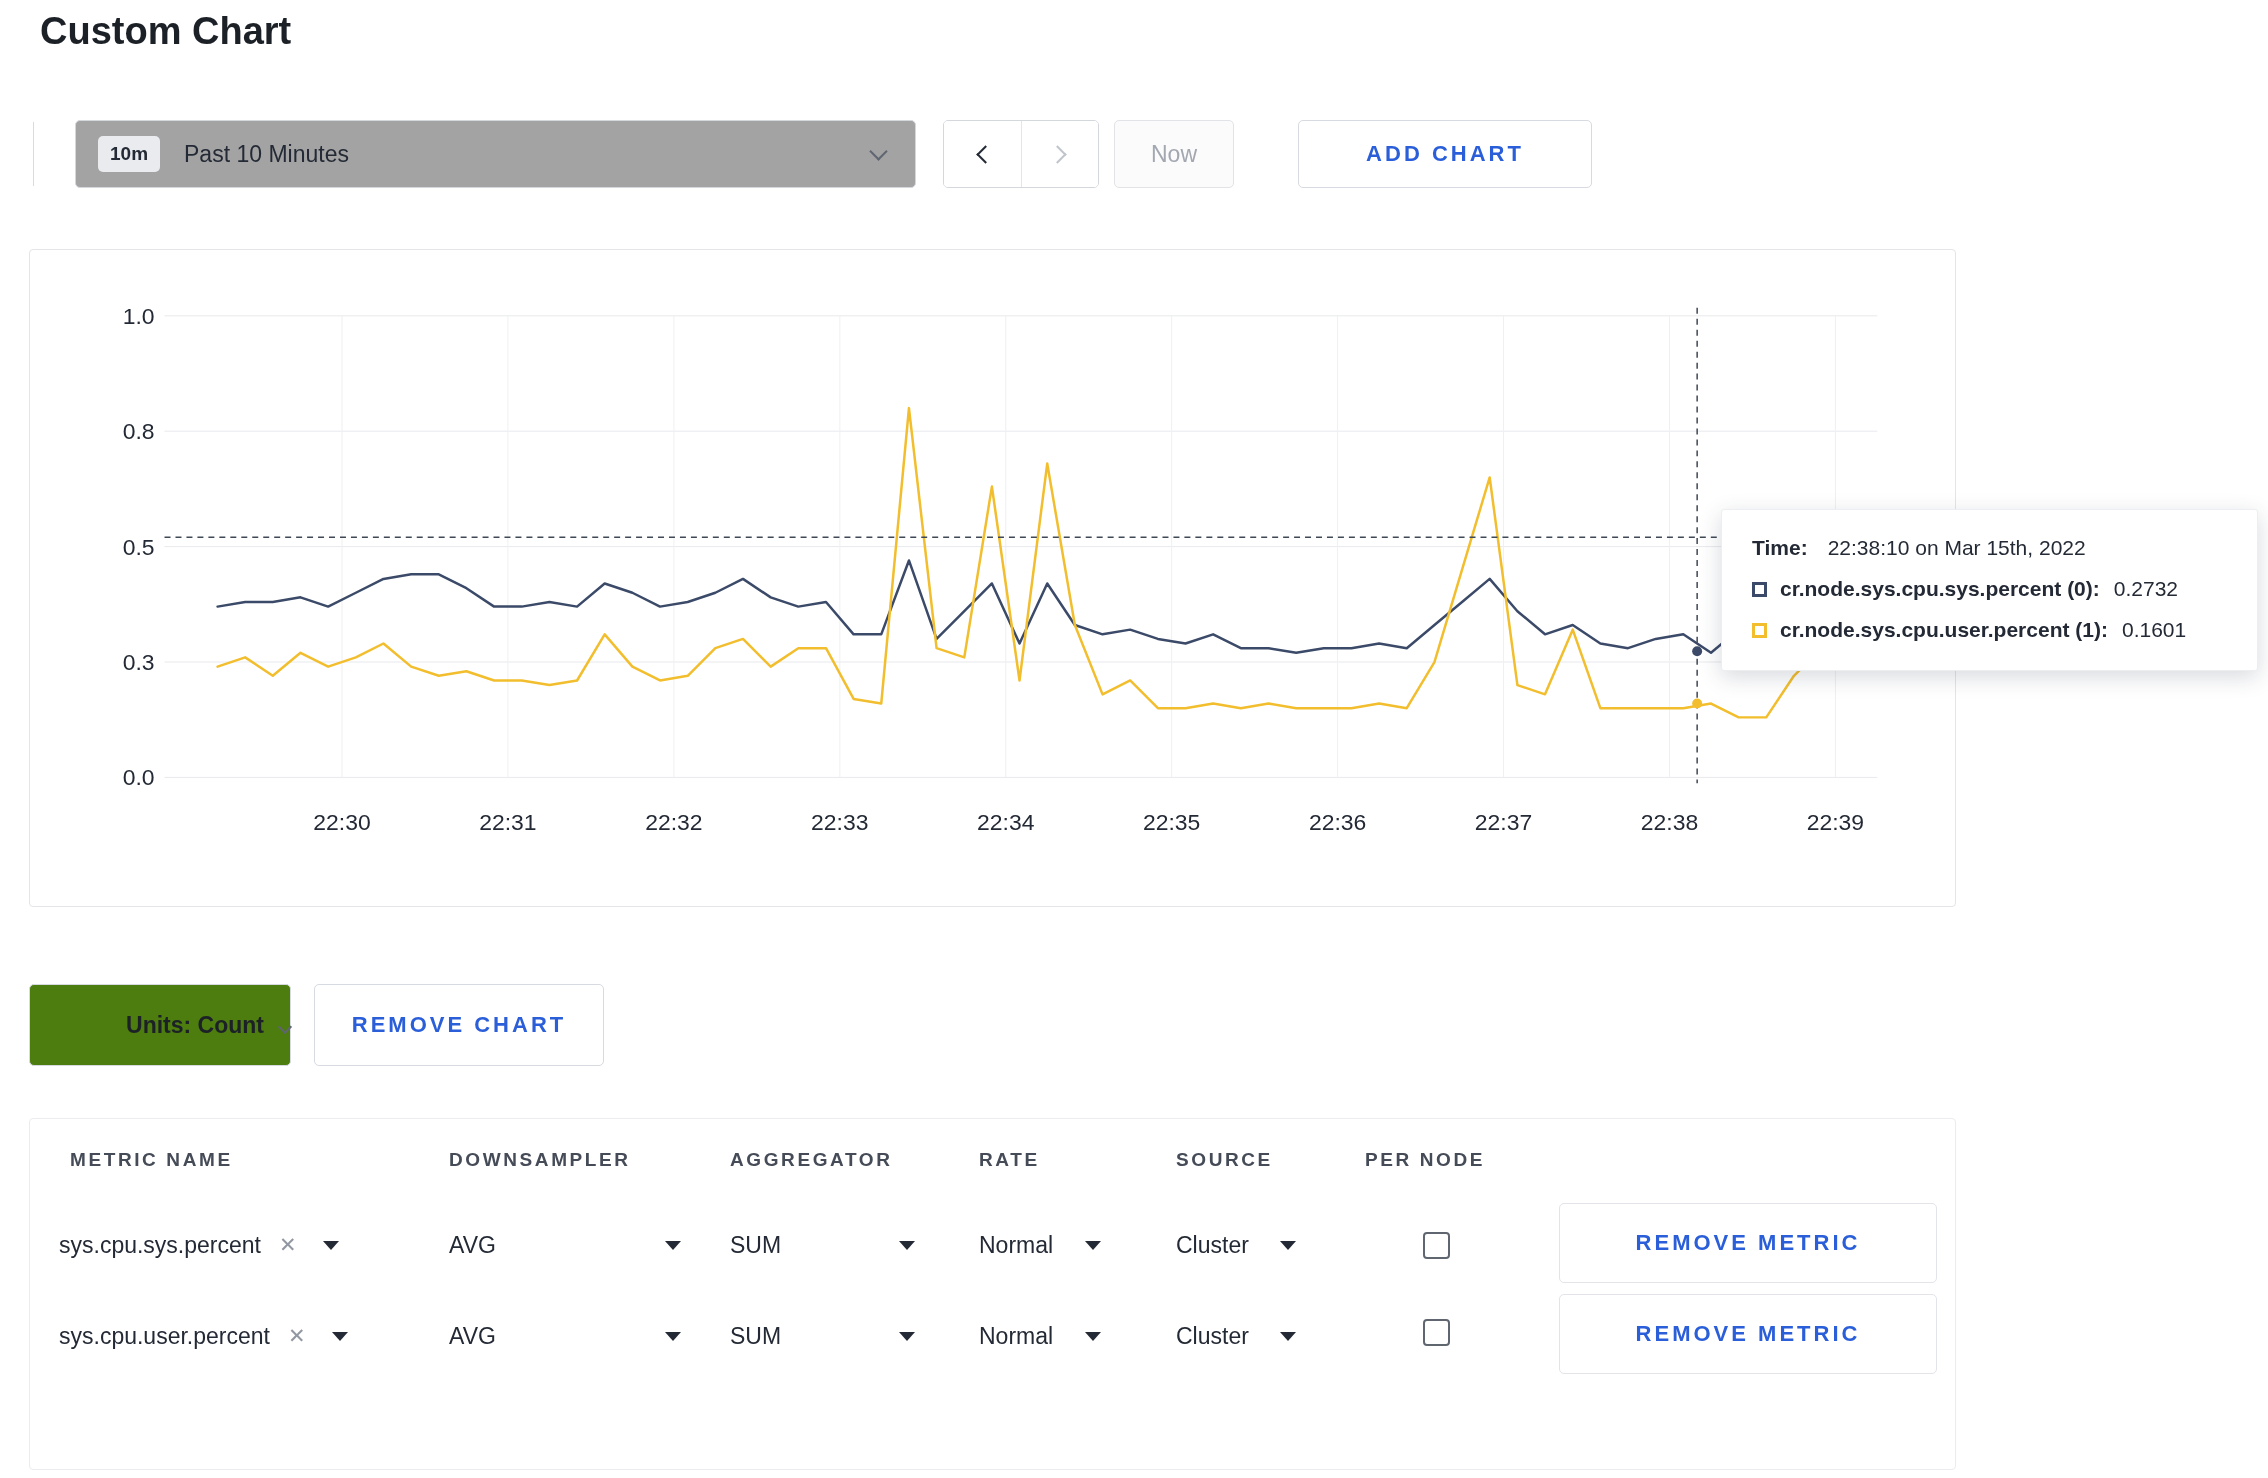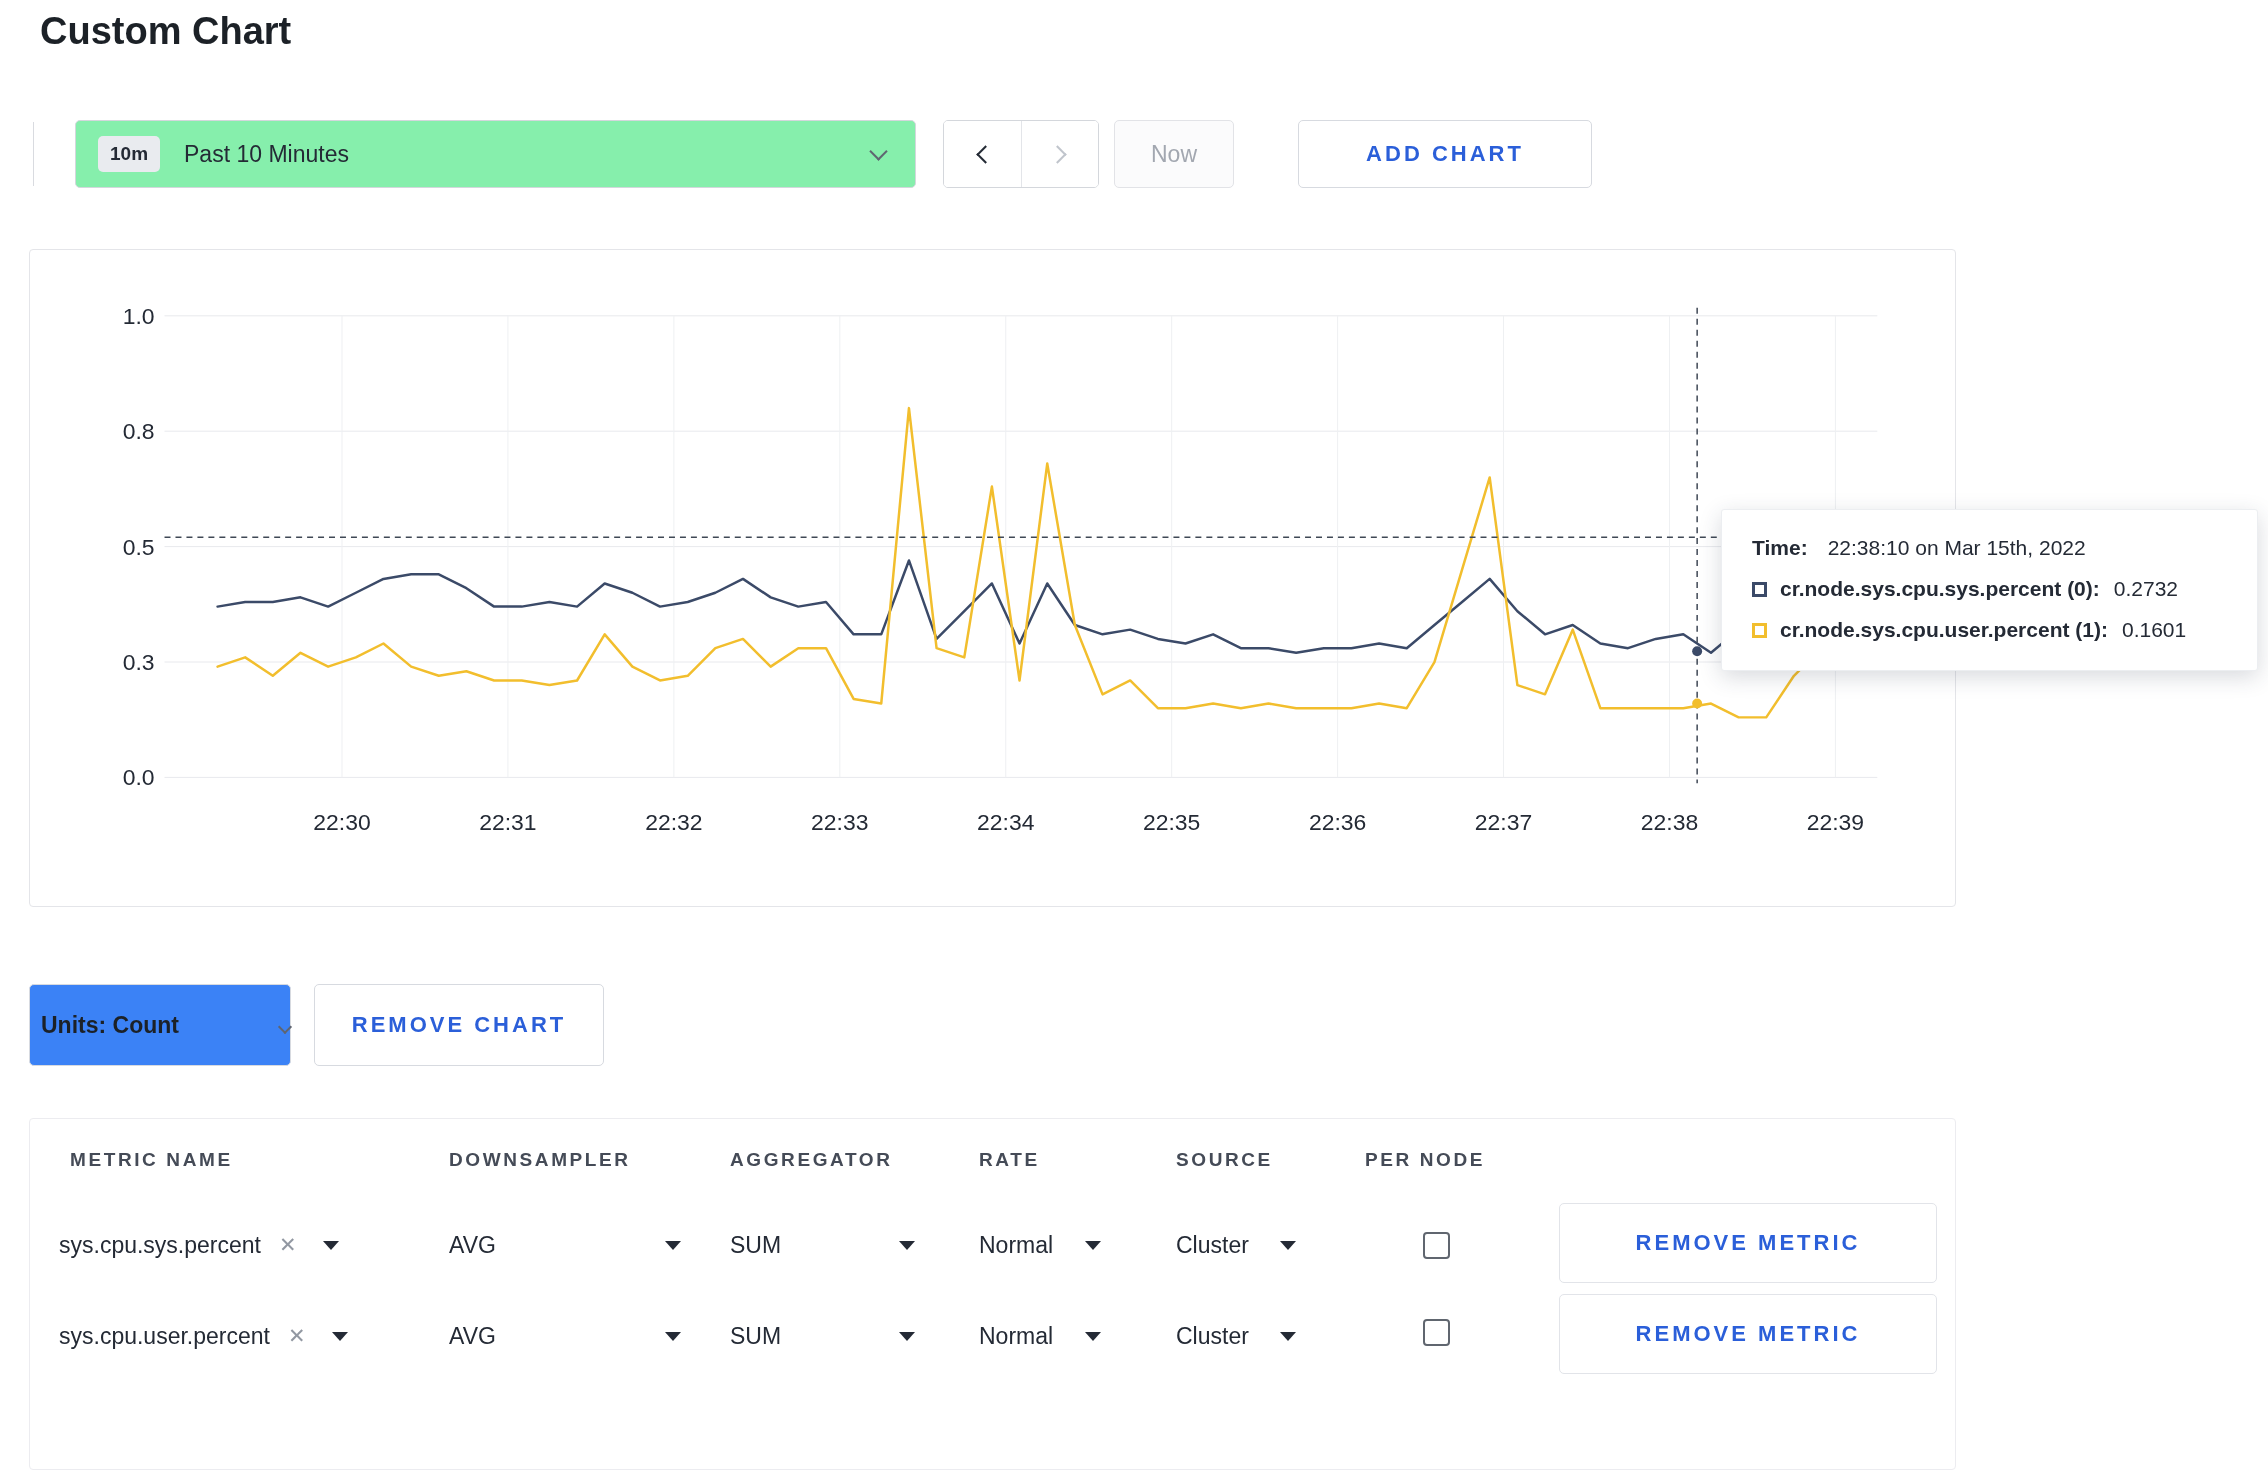--- a/index.html
+++ b/index.html
@@ -3,21 +3,21 @@
 <meta charset="utf-8">
 <style>
   * { margin:0; padding:0; box-sizing:border-box; }
   html,body { width:2268px; height:1478px; background:#ffffff; font-family:"Liberation Sans", sans-serif; color:#242a35; }
   .page { position:relative; width:2268px; height:1478px; overflow:hidden; }
 
   .page-title { position:absolute; left:40px; top:10px; font-size:38px; font-weight:700; color:#1c2127; }
 
   
   .toolbar-divider { position:absolute; left:33px; top:122px; width:1px; height:64px; background:#d9dbe0; }
-  .timerange { position:absolute; left:75px; top:120px; width:841px; height:68px; border:1px solid #d4d7dc; border-radius:5px; background:#86efac; display:flex; align-items:center; cursor:pointer; }
+  .timerange { position:absolute; left:75px; top:120px; width:841px; height:68px; border:1px solid #d4d7dc; border-radius:5px; background:#a3a3a3; display:flex; align-items:center; cursor:pointer; }
   .tr-badge { margin-left:22px; background:#e9ebef; border-radius:5px; padding:7px 12px; font-size:19px; font-weight:700; color:#242a35; }
   .tr-label { margin-left:24px; font-size:23px; color:#242a35; }
   .tr-spacer { flex:1; }
   .chev { display:inline-block; width:13px; height:13px; border-right:2.5px solid #5f6571; border-bottom:2.5px solid #5f6571; }
   .chev.down { transform:rotate(45deg); margin-right:30px; margin-top:-6px; }
   .chev.left { transform:rotate(135deg); border-color:#242a35; margin-left:6px; }
   .chev.right { transform:rotate(-45deg); border-color:#c0c5cc; margin-right:6px; }
   .nav-arrows { position:absolute; left:943px; top:120px; height:68px; display:flex; border:1px solid #d4d7dc; border-radius:5px; overflow:hidden; background:#fff; }
   .nav-btn { width:77px; height:100%; display:flex; align-items:center; justify-content:center; background:#fff; border:none; cursor:pointer; }
   .nav-btn + .nav-btn { border-left:1px solid #e3e5e9; }
@@ -31,21 +31,21 @@
 
   
   .tooltip { position:absolute; left:1721px; top:509px; width:537px; background:#ffffff; border:1px solid #eceef1; border-radius:3px; box-shadow:0 6px 22px rgba(40,50,70,.18); padding:26px 30px 28px 30px; z-index:5; }
   .tooltip-time { font-size:21px; color:#242a35; margin-bottom:6px; }
   .tooltip-time .t-label { font-weight:700; margin-right:20px; }
   .tooltip-row { display:flex; align-items:center; margin-top:17px; font-size:21px; }
   .swatch { width:15px; height:15px; border:3px solid #3b4a68; background:#fff; margin-right:13px; flex:0 0 auto; }
   .tooltip-row .t-name { font-weight:700; margin-right:14px; }
 
   
-  .btn-units { position:absolute; left:29px; top:984px; width:262px; height:82px; background:#3b82f6; border:1px solid #d7dae0; border-radius:5px; display:flex; align-items:center; justify-content:space-between; gap:16px; font-size:23px; font-weight:700; color:#1c2127; cursor:pointer;padding-left:11px; }
+  .btn-units { position:absolute; left:29px; top:984px; width:262px; height:82px; background:#4d7c0f; border:1px solid #d7dae0; border-radius:5px; display:flex; align-items:center; justify-content:flex-end; gap:16px; font-size:23px; font-weight:700; color:#1c2127; cursor:pointer; }
   .btn-units .chev.down { margin:0 0 -4px 0; width:10px; height:10px; }
   .btn-remove-chart { position:absolute; left:314px; top:984px; width:290px; height:82px; }
 
   
   .table-card { position:absolute; left:29px; top:1118px; width:1927px; height:352px; background:#fff; border:1px solid #ececf0; border-radius:4px; }
   .th { position:absolute; top:30px; font-size:19px; font-weight:700; letter-spacing:2.6px; color:#454b57; }
   .cell { position:absolute; height:52px; display:flex; align-items:center; font-size:23px; color:#242a35; }
   .row1 .cell { top:100px; } .row2 .cell { top:191px;align-items:center; }
   .caret { width:0; height:0; border-left:8px solid transparent; border-right:8px solid transparent; border-top:9px solid #242a35; margin-left:auto; }
   .sel { cursor:pointer; }

